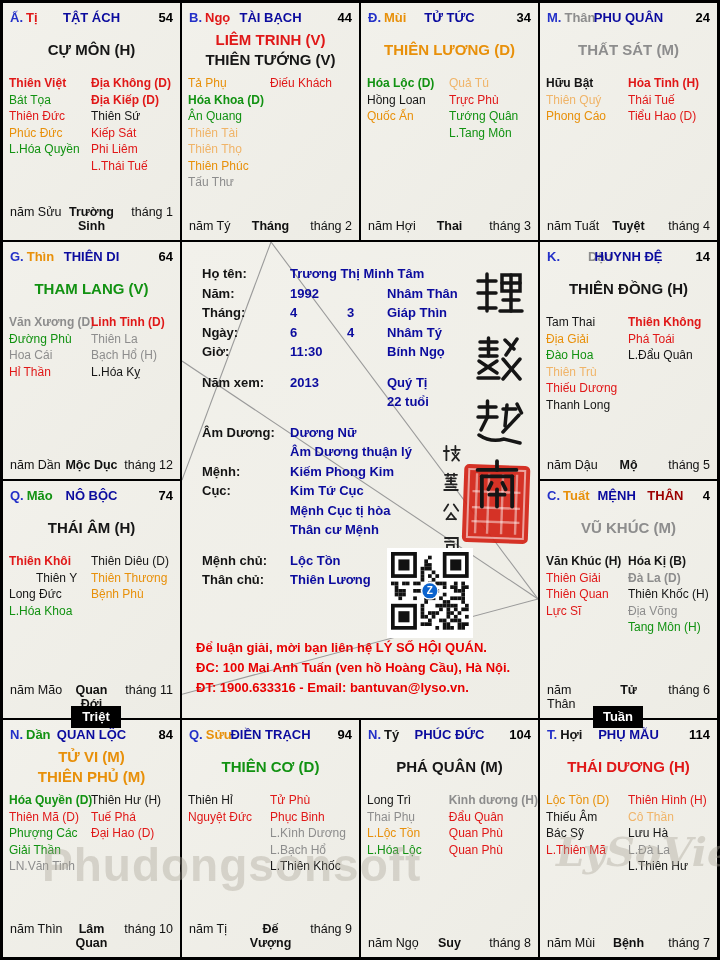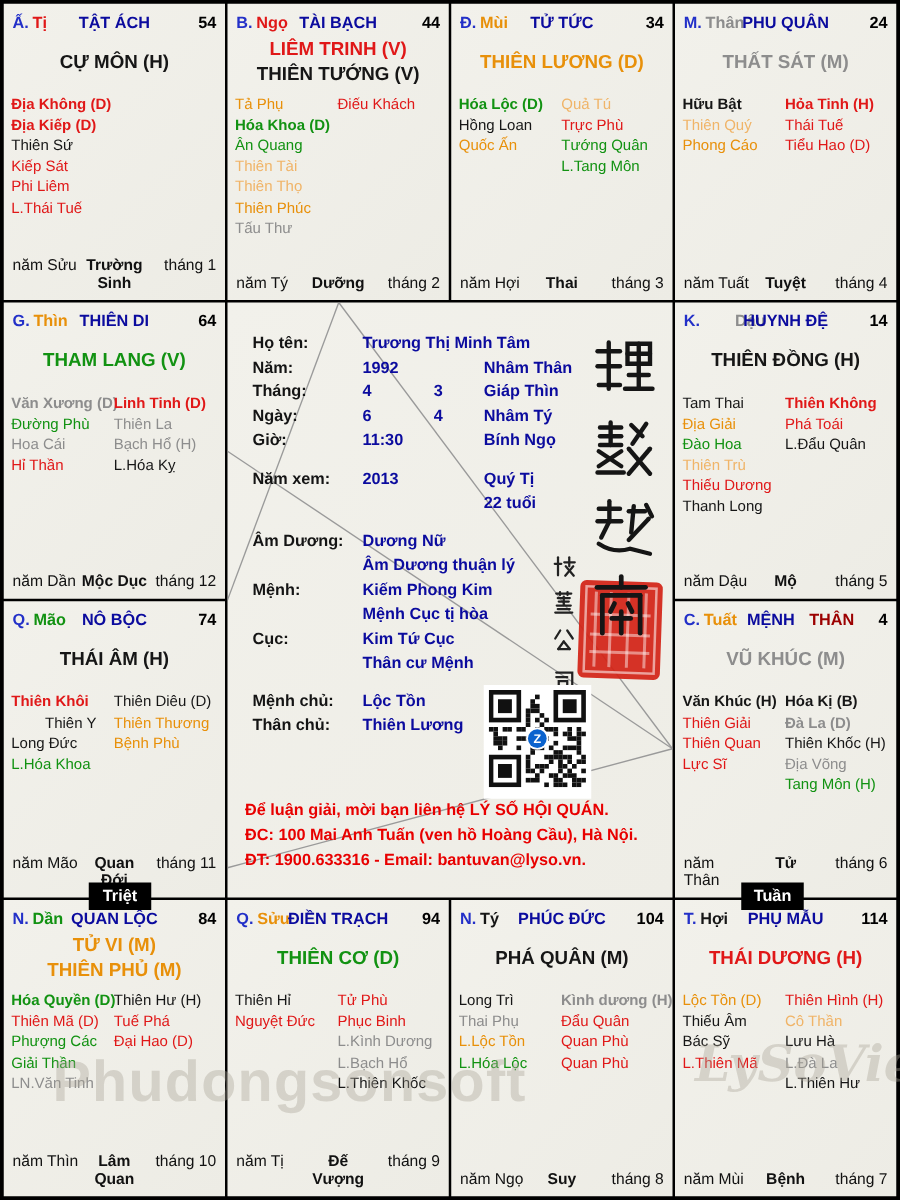--- a/index.html
+++ b/index.html
@@ -63,20 +63,27 @@
       <span class="name-wrap">
         <span>TẬT ÁCH</span>
         
       </span>
       <span class="num">54</span>
     </div>
     <div class="mains">
           <div class="main-star" style="color: var(--c-black);">CỰ MÔN (H)</div>
         </div>
     <div class="stars">
+      <div class="col-l">
+            <div class="star b" style="color: var(--c-red);">Thiên Việt</div>
+            <div class="star" style="color: var(--c-green);">Bát Tọa</div>
+            <div class="star" style="color: var(--c-red);">Thiên Đức</div>
+            <div class="star" style="color: var(--c-orange);">Phúc Đức</div>
+            <div class="star" style="color: var(--c-green);">L.Hóa Quyền</div>
+          </div>
       <div class="col-r">
             <div class="star b" style="color: var(--c-red);">Địa Không (D)</div>
             <div class="star b" style="color: var(--c-red);">Địa Kiếp (D)</div>
             <div class="star" style="color: var(--c-black);">Thiên Sứ</div>
             <div class="star" style="color: var(--c-red);">Kiếp Sát</div>
             <div class="star" style="color: var(--c-red);">Phi Liêm</div>
             <div class="star" style="color: var(--c-red);">L.Thái Tuế</div>
           </div>
     </div>
     <div class="cellfoot">
@@ -109,21 +116,21 @@
             <div class="star" style="color: var(--c-pale);">Thiên Thọ</div>
             <div class="star" style="color: var(--c-orange);">Thiên Phúc</div>
             <div class="star" style="color: var(--c-gray);">Tấu Thư</div>
           </div>
       <div class="col-r">
             <div class="star" style="color: var(--c-red);">Điếu Khách</div>
           </div>
     </div>
     <div class="cellfoot">
       <span class="cf-year">năm Tý</span>
-      <span class="cf-stage">Dưỡng</span>
+      <span class="cf-stage">Tháng</span>
       <span class="cf-month">tháng 2</span>
     </div>
   </div>
       <div class="cell" style="grid-area: 1 / 3;">
     <div class="hdr">
       <span class="stem-group">
         <span class="stem">Đ.</span><span class="branch" style="color: var(--c-orange);">Mùi</span>
       </span>
       <span class="name-wrap">
         <span>TỬ TỨC</span>
@@ -513,26 +520,26 @@
           </div>
           <div class="irow">
             <span class="ilabel"></span>
             <span class="iv ivspan">Âm Dương thuận lý</span>
           </div>
           <div class="irow">
             <span class="ilabel">Mệnh:</span>
             <span class="iv ivspan">Kiếm Phong Kim</span>
           </div>
           <div class="irow">
+            <span class="ilabel">Cục:</span>
+            <span class="iv ivspan">Kim Tứ Cục</span>
+          </div>
+          <div class="irow">
             <span class="ilabel"></span>
             <span class="iv ivspan">Mệnh Cục tị hòa</span>
-          </div>
-          <div class="irow">
-            <span class="ilabel">Cục:</span>
-            <span class="iv ivspan">Kim Tứ Cục</span>
           </div>
           <div class="irow">
             <span class="ilabel"></span>
             <span class="iv ivspan">Thân cư Mệnh</span>
           </div>
           <div class="irow gap">
             <span class="ilabel">Mệnh chủ:</span>
             <span class="iv ivspan">Lộc Tồn</span>
           </div>
           <div class="irow">

